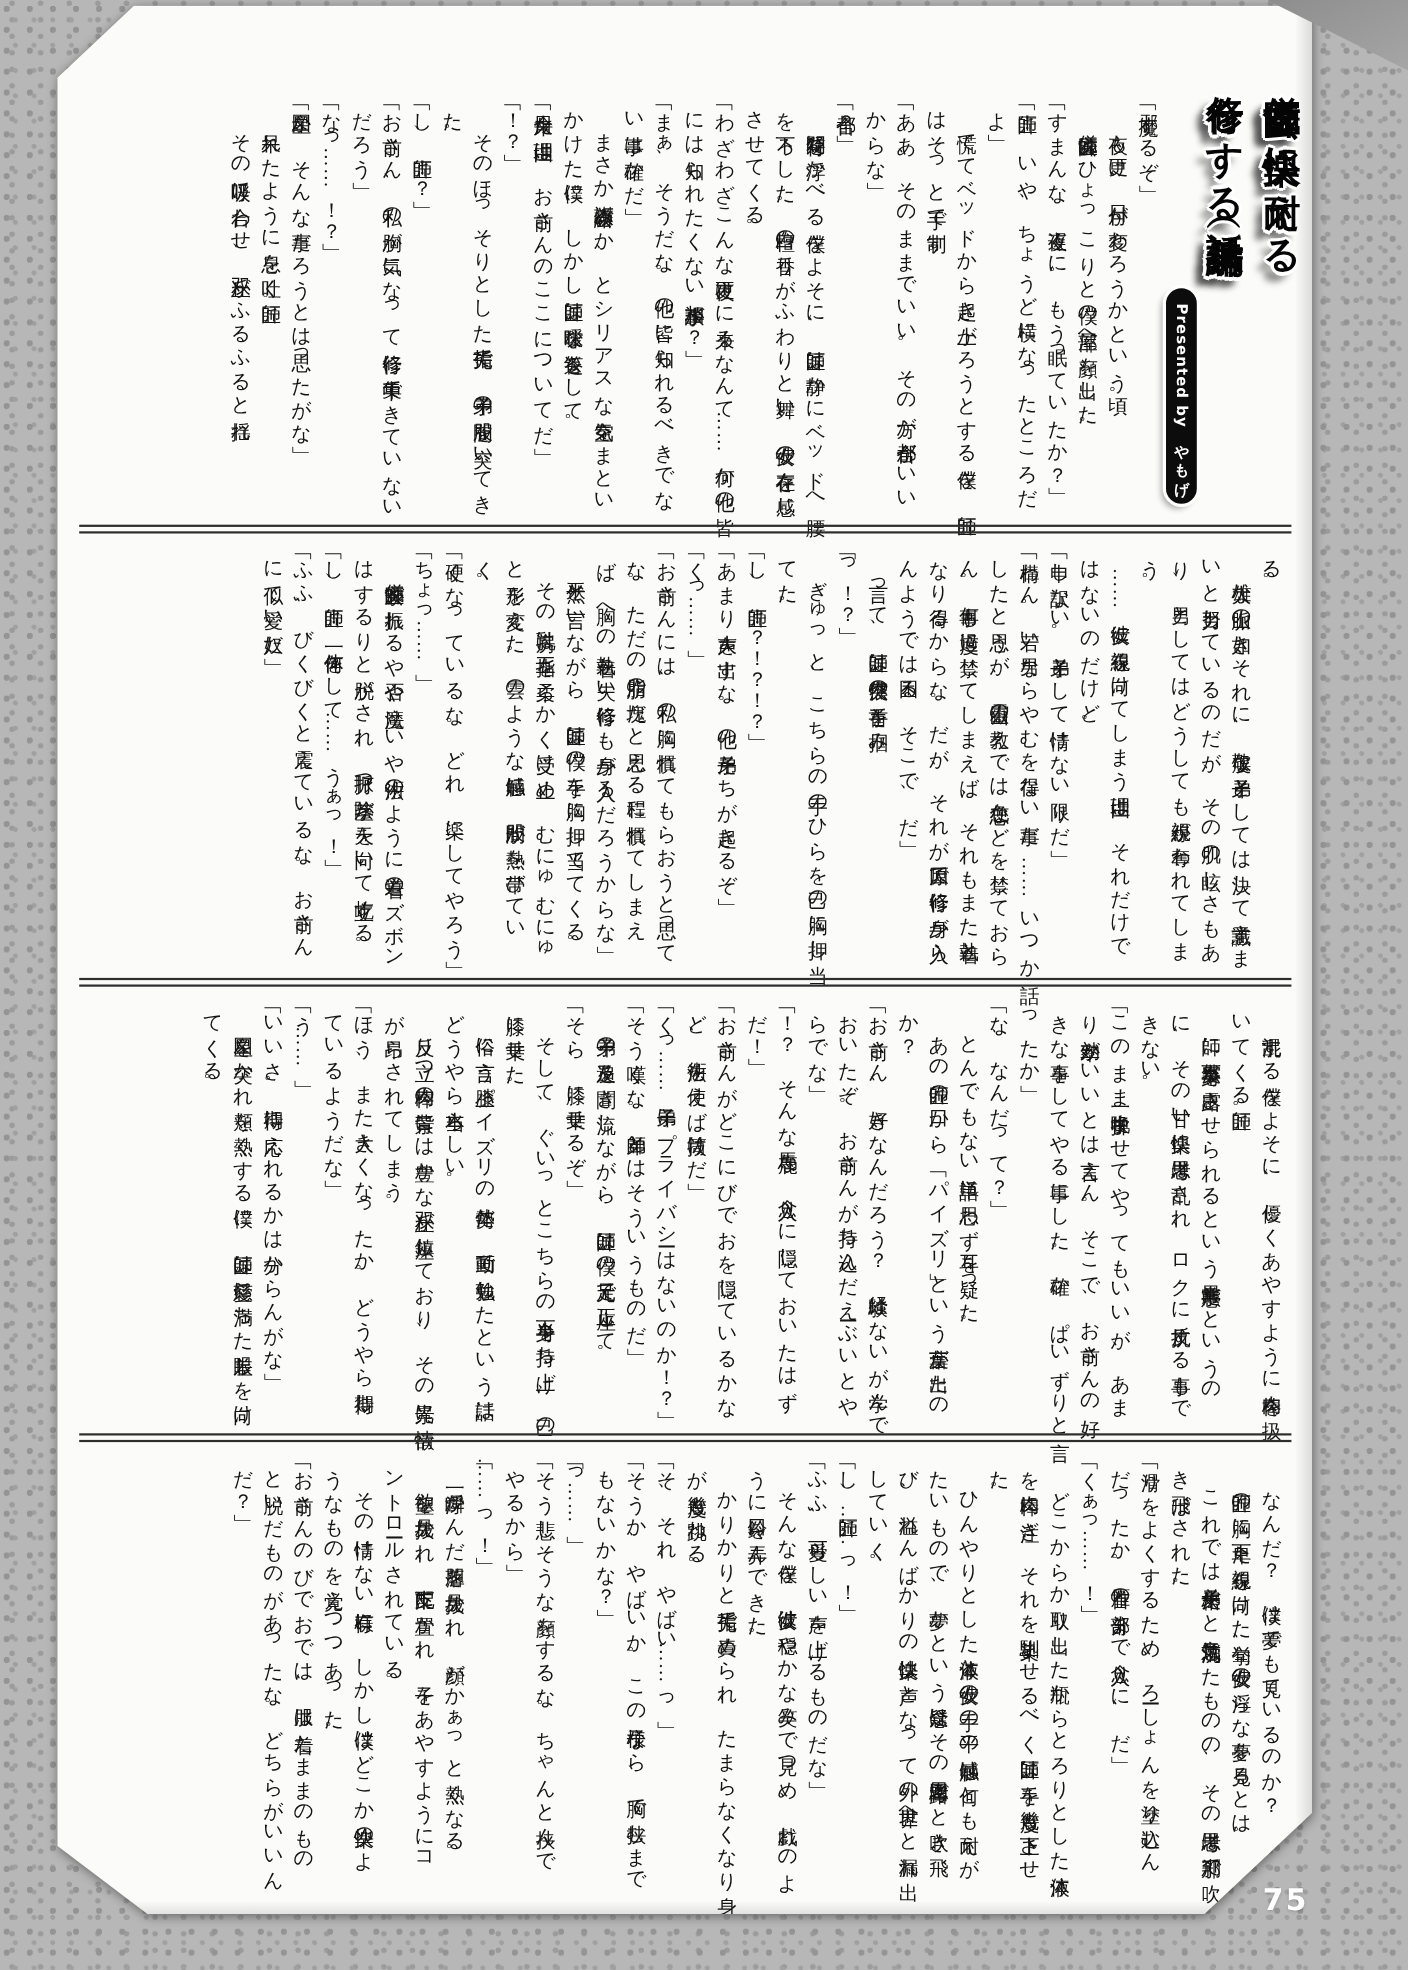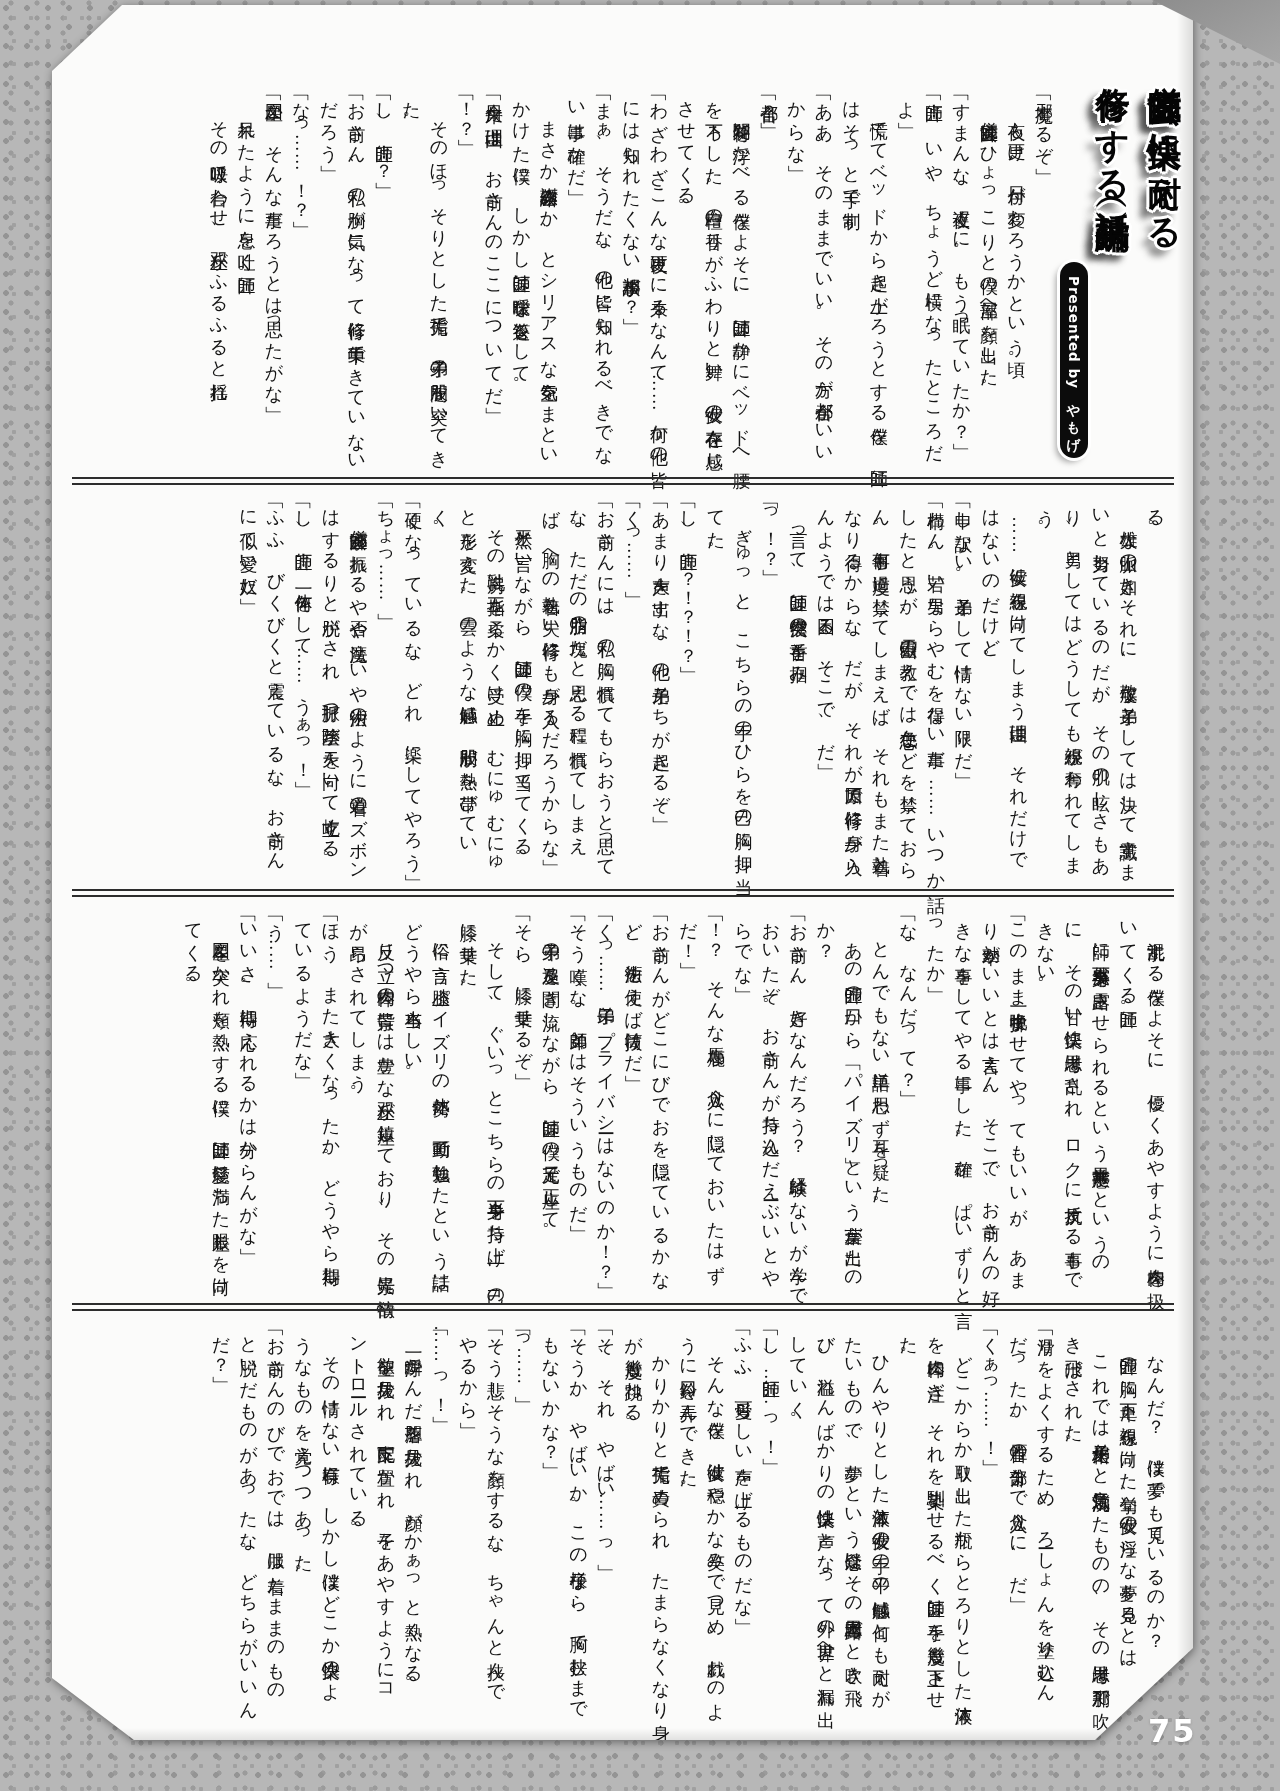--- a/index.html
+++ b/index.html
@@ -60,21 +60,21 @@
     display:flex;align-items:center;justify-content:center;
   }
   .corner-tri{
     position:absolute;left:1152px;top:0;width:128px;height:64px;
     background:linear-gradient(to bottom right,#8d8d8d,#a6a6a6);
     clip-path:polygon(0 0,100% 0,100% 100%);
   }
   .page-num{
     position:absolute;left:1148px;top:1712px;
     font-family:"DejaVu Sans","Liberation Sans",sans-serif;
-    font-weight:bold;font-size:32px;color:#ffffff;letter-spacing:2px;
+    font-weight:bold;font-size:27px;color:#ffffff;letter-spacing:2px;
     text-shadow:0 1px 3px rgba(0,0,0,.2);
   }
 </style>
 </head>
 <body>
 
 <div class="page-wrap">
   <div class="page">
 
     <div class="band band-1">

